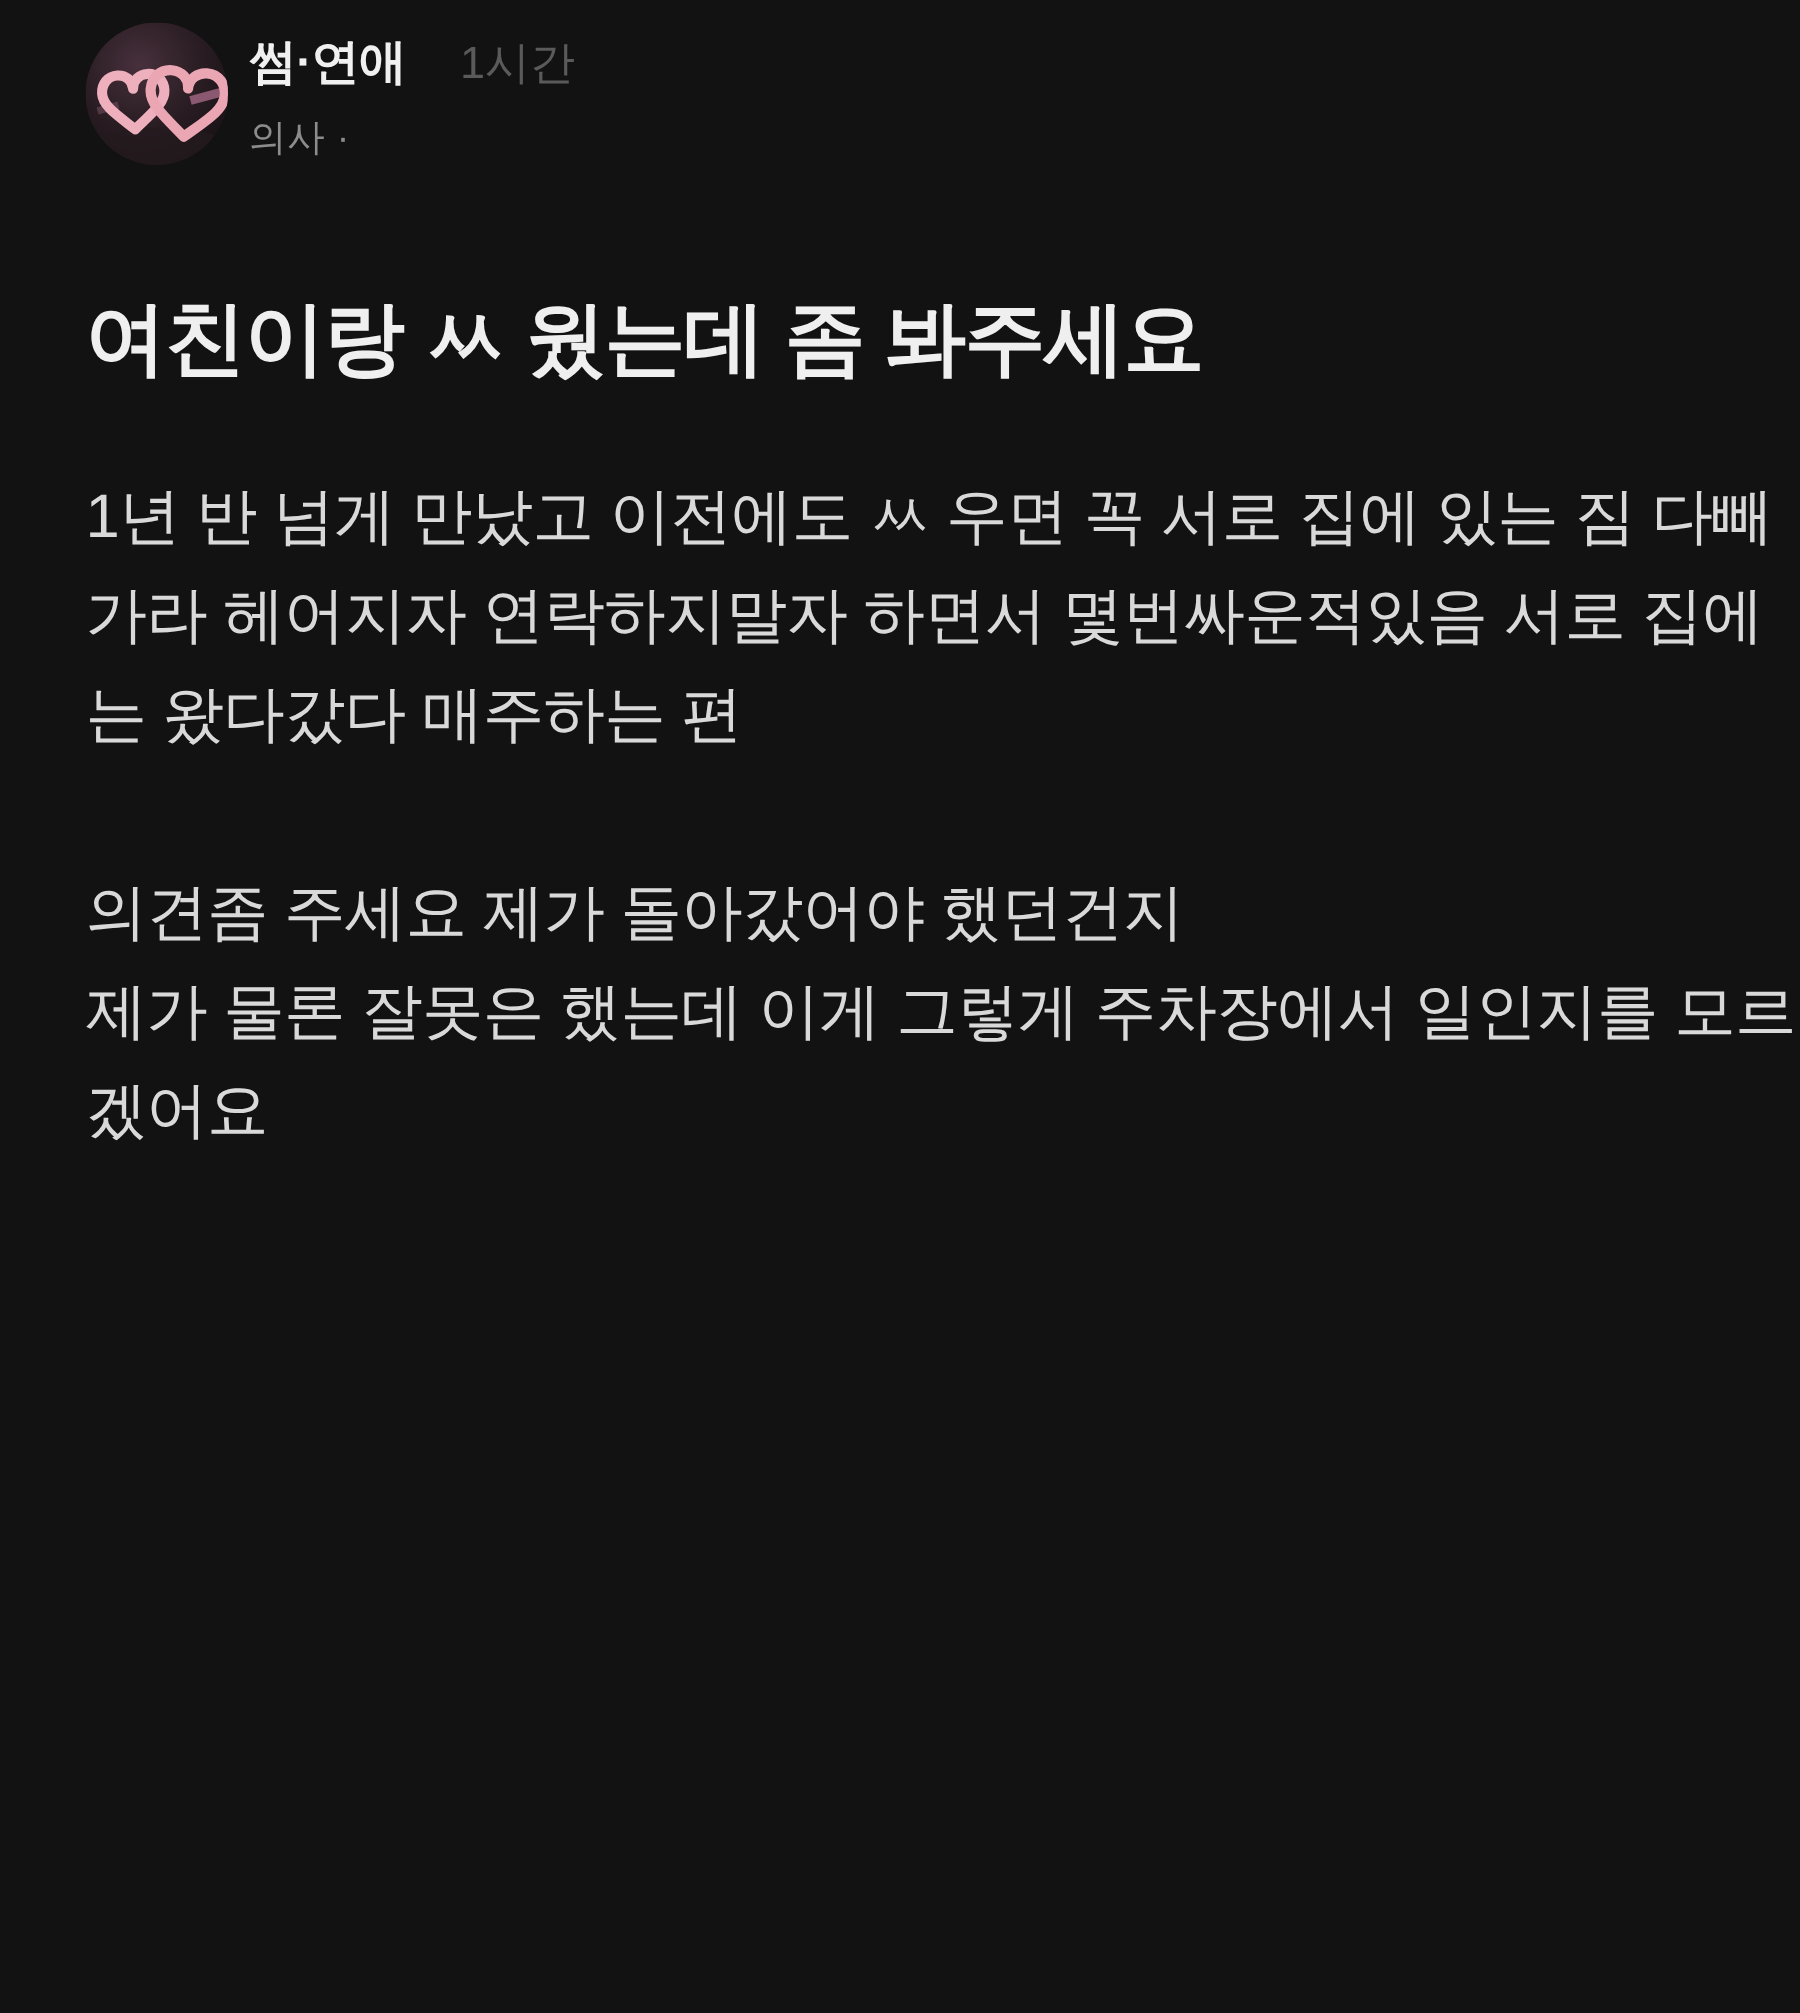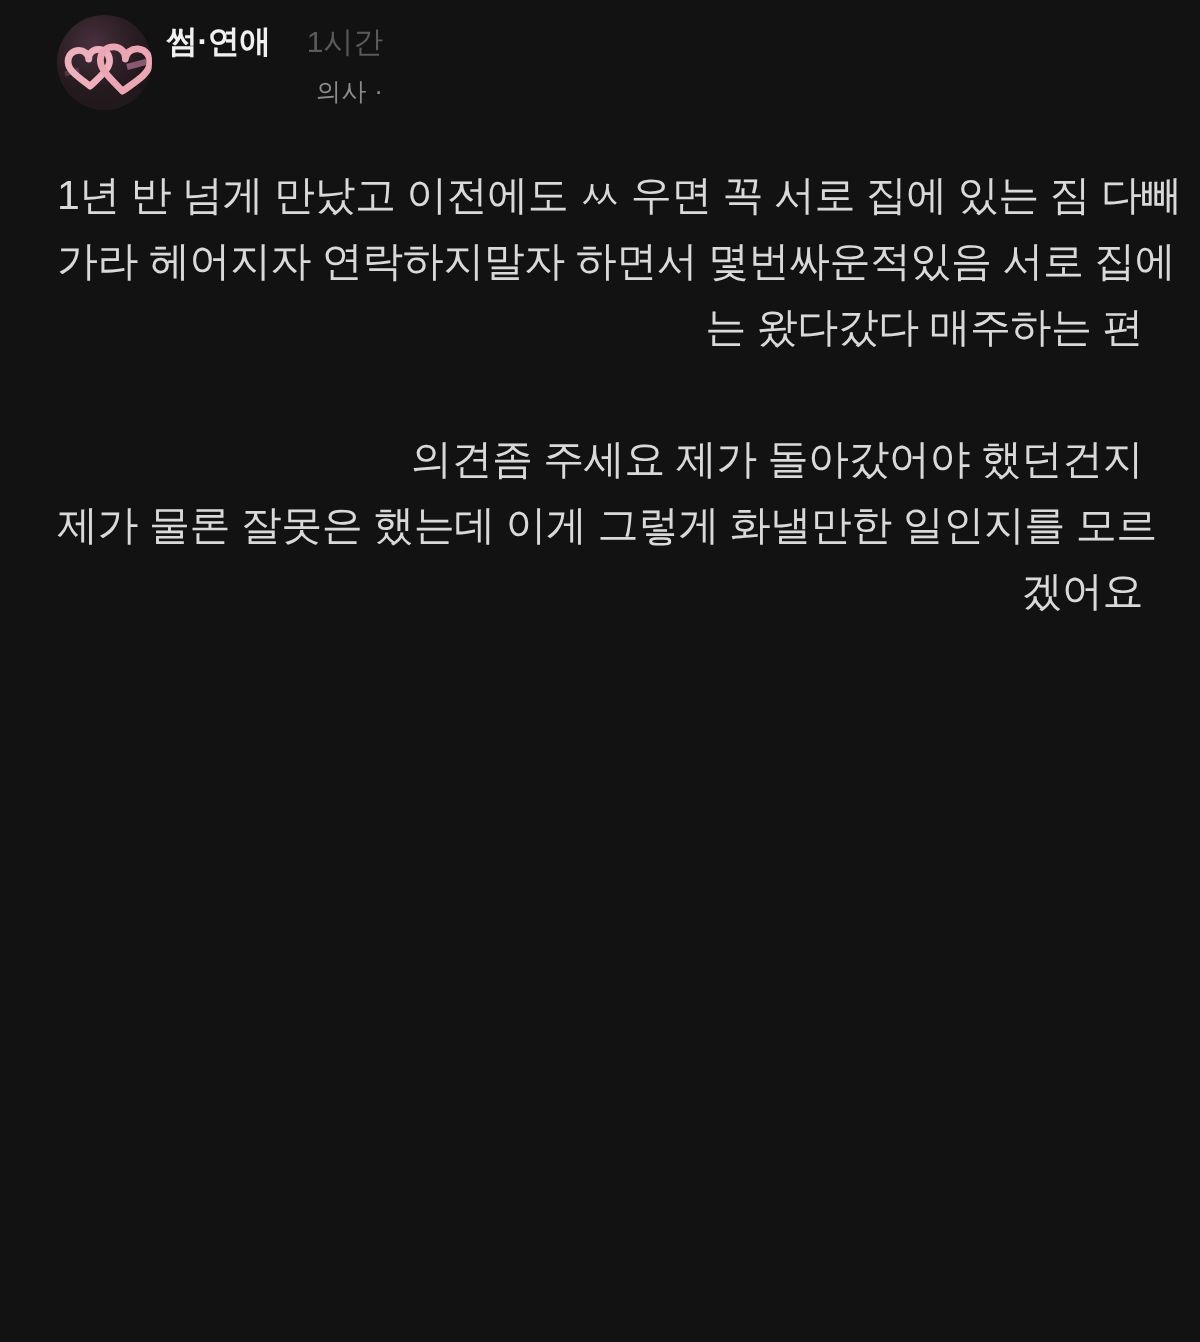--- a/index.html
+++ b/index.html
@@ -12,21 +12,20 @@
     width: 1200px;
     height: 1342px;
     overflow: hidden;
   }
   .page {
     box-sizing: border-box;
     width: 1200px;
     height: 1342px;
     padding: 0 57px;
     background: #121212;
-    text-align: right;
   }
   .post-header {
     display: flex;
     gap: 14px;
     padding-top: 15px;
     align-items: flex-start;
   }
   .avatar {
     width: 95px;
     height: 95px;
@@ -119,23 +118,24 @@
     </div>
     <div class="header-text">
       <div class="name-row">
         <span class="board-name">썸·연애</span>
         <span class="timestamp">1시간</span>
       </div>
       <div class="author-meta">의사 ·</div>
     </div>
   </header>
 
+  <h1 class="post-title">여친이랑 ㅆ 웠는데 좀 봐주세요</h1>
 
   <div class="post-body">
     <p>1년 반 넘게 만났고 이전에도 ㅆ 우면 꼭 서로 집에 있는 짐 다빼
 가라 헤어지자 연락하지말자 하면서 몇번싸운적있음 서로 집에
 는 왔다갔다 매주하는 편</p>
     <p>의견좀 주세요 제가 돌아갔어야 했던건지
-제가 물론 잘못은 했는데 이게 그렇게 화낼만한 일인지를 모르
+제가 물론 잘못은 했는데 이게 그렇게 주차장에서 일인지를 모르
 겠어요</p>
   </div>
 
 </div>
 
 </body></html>

